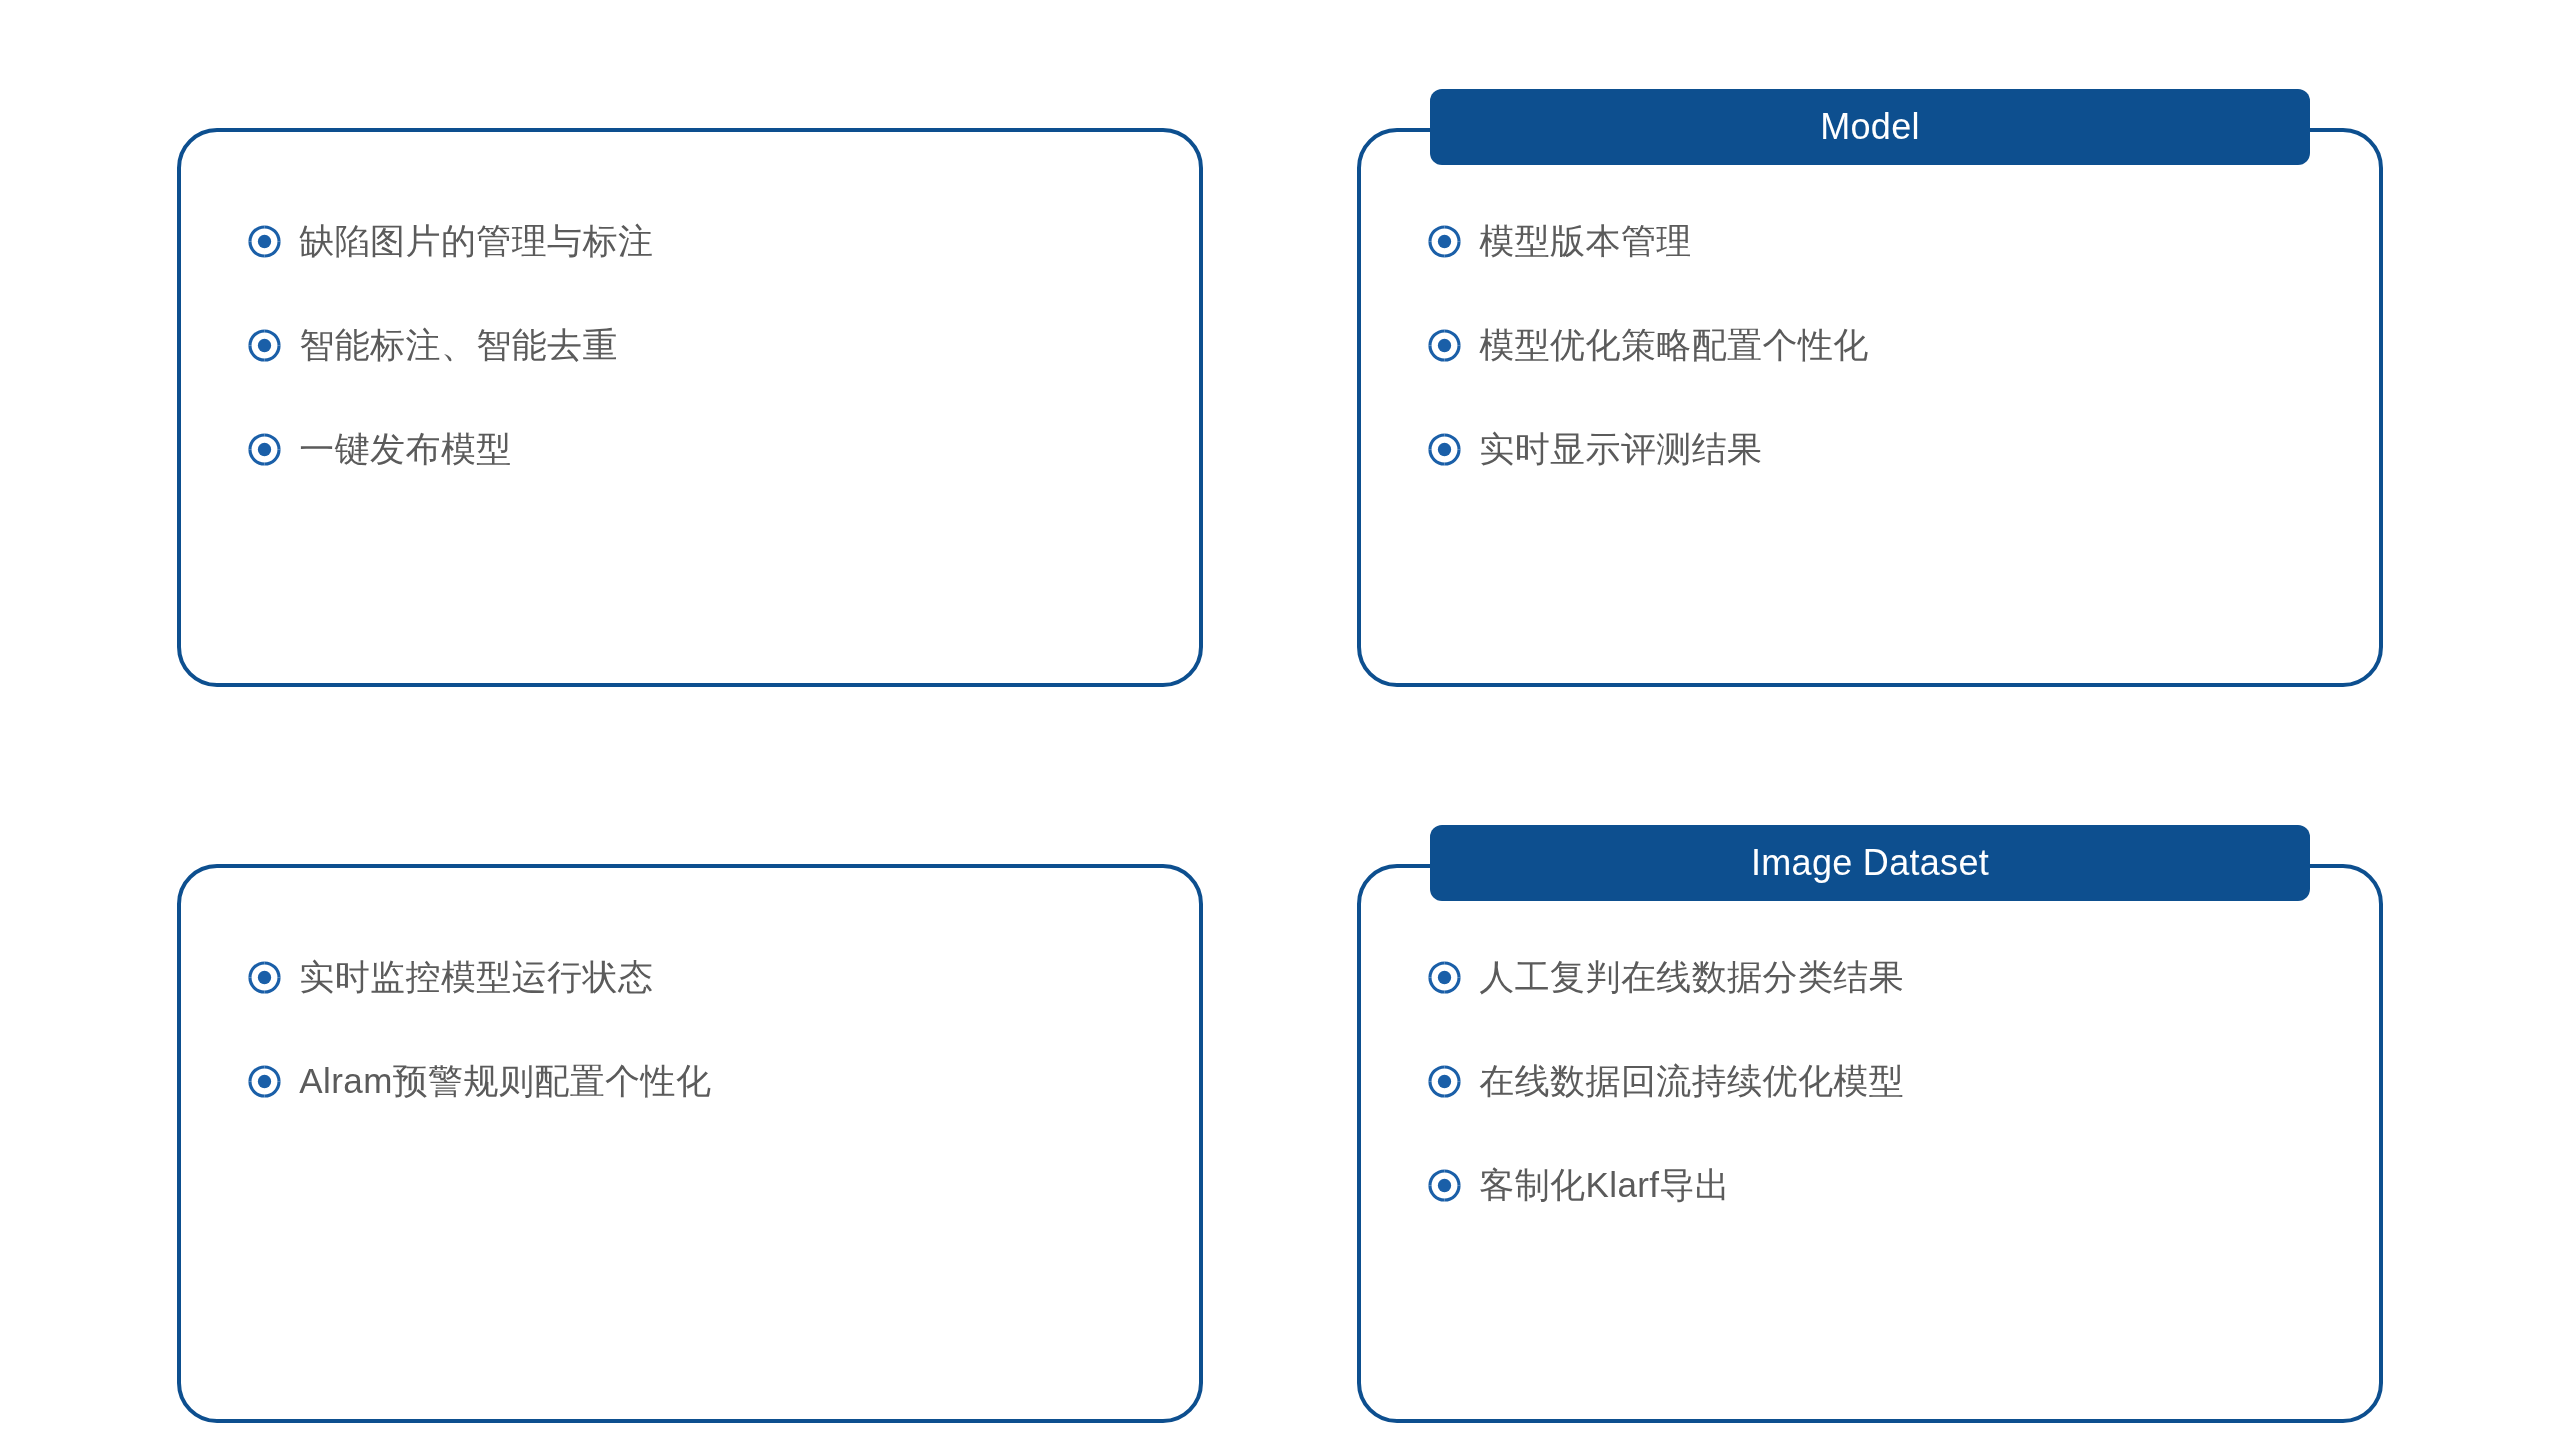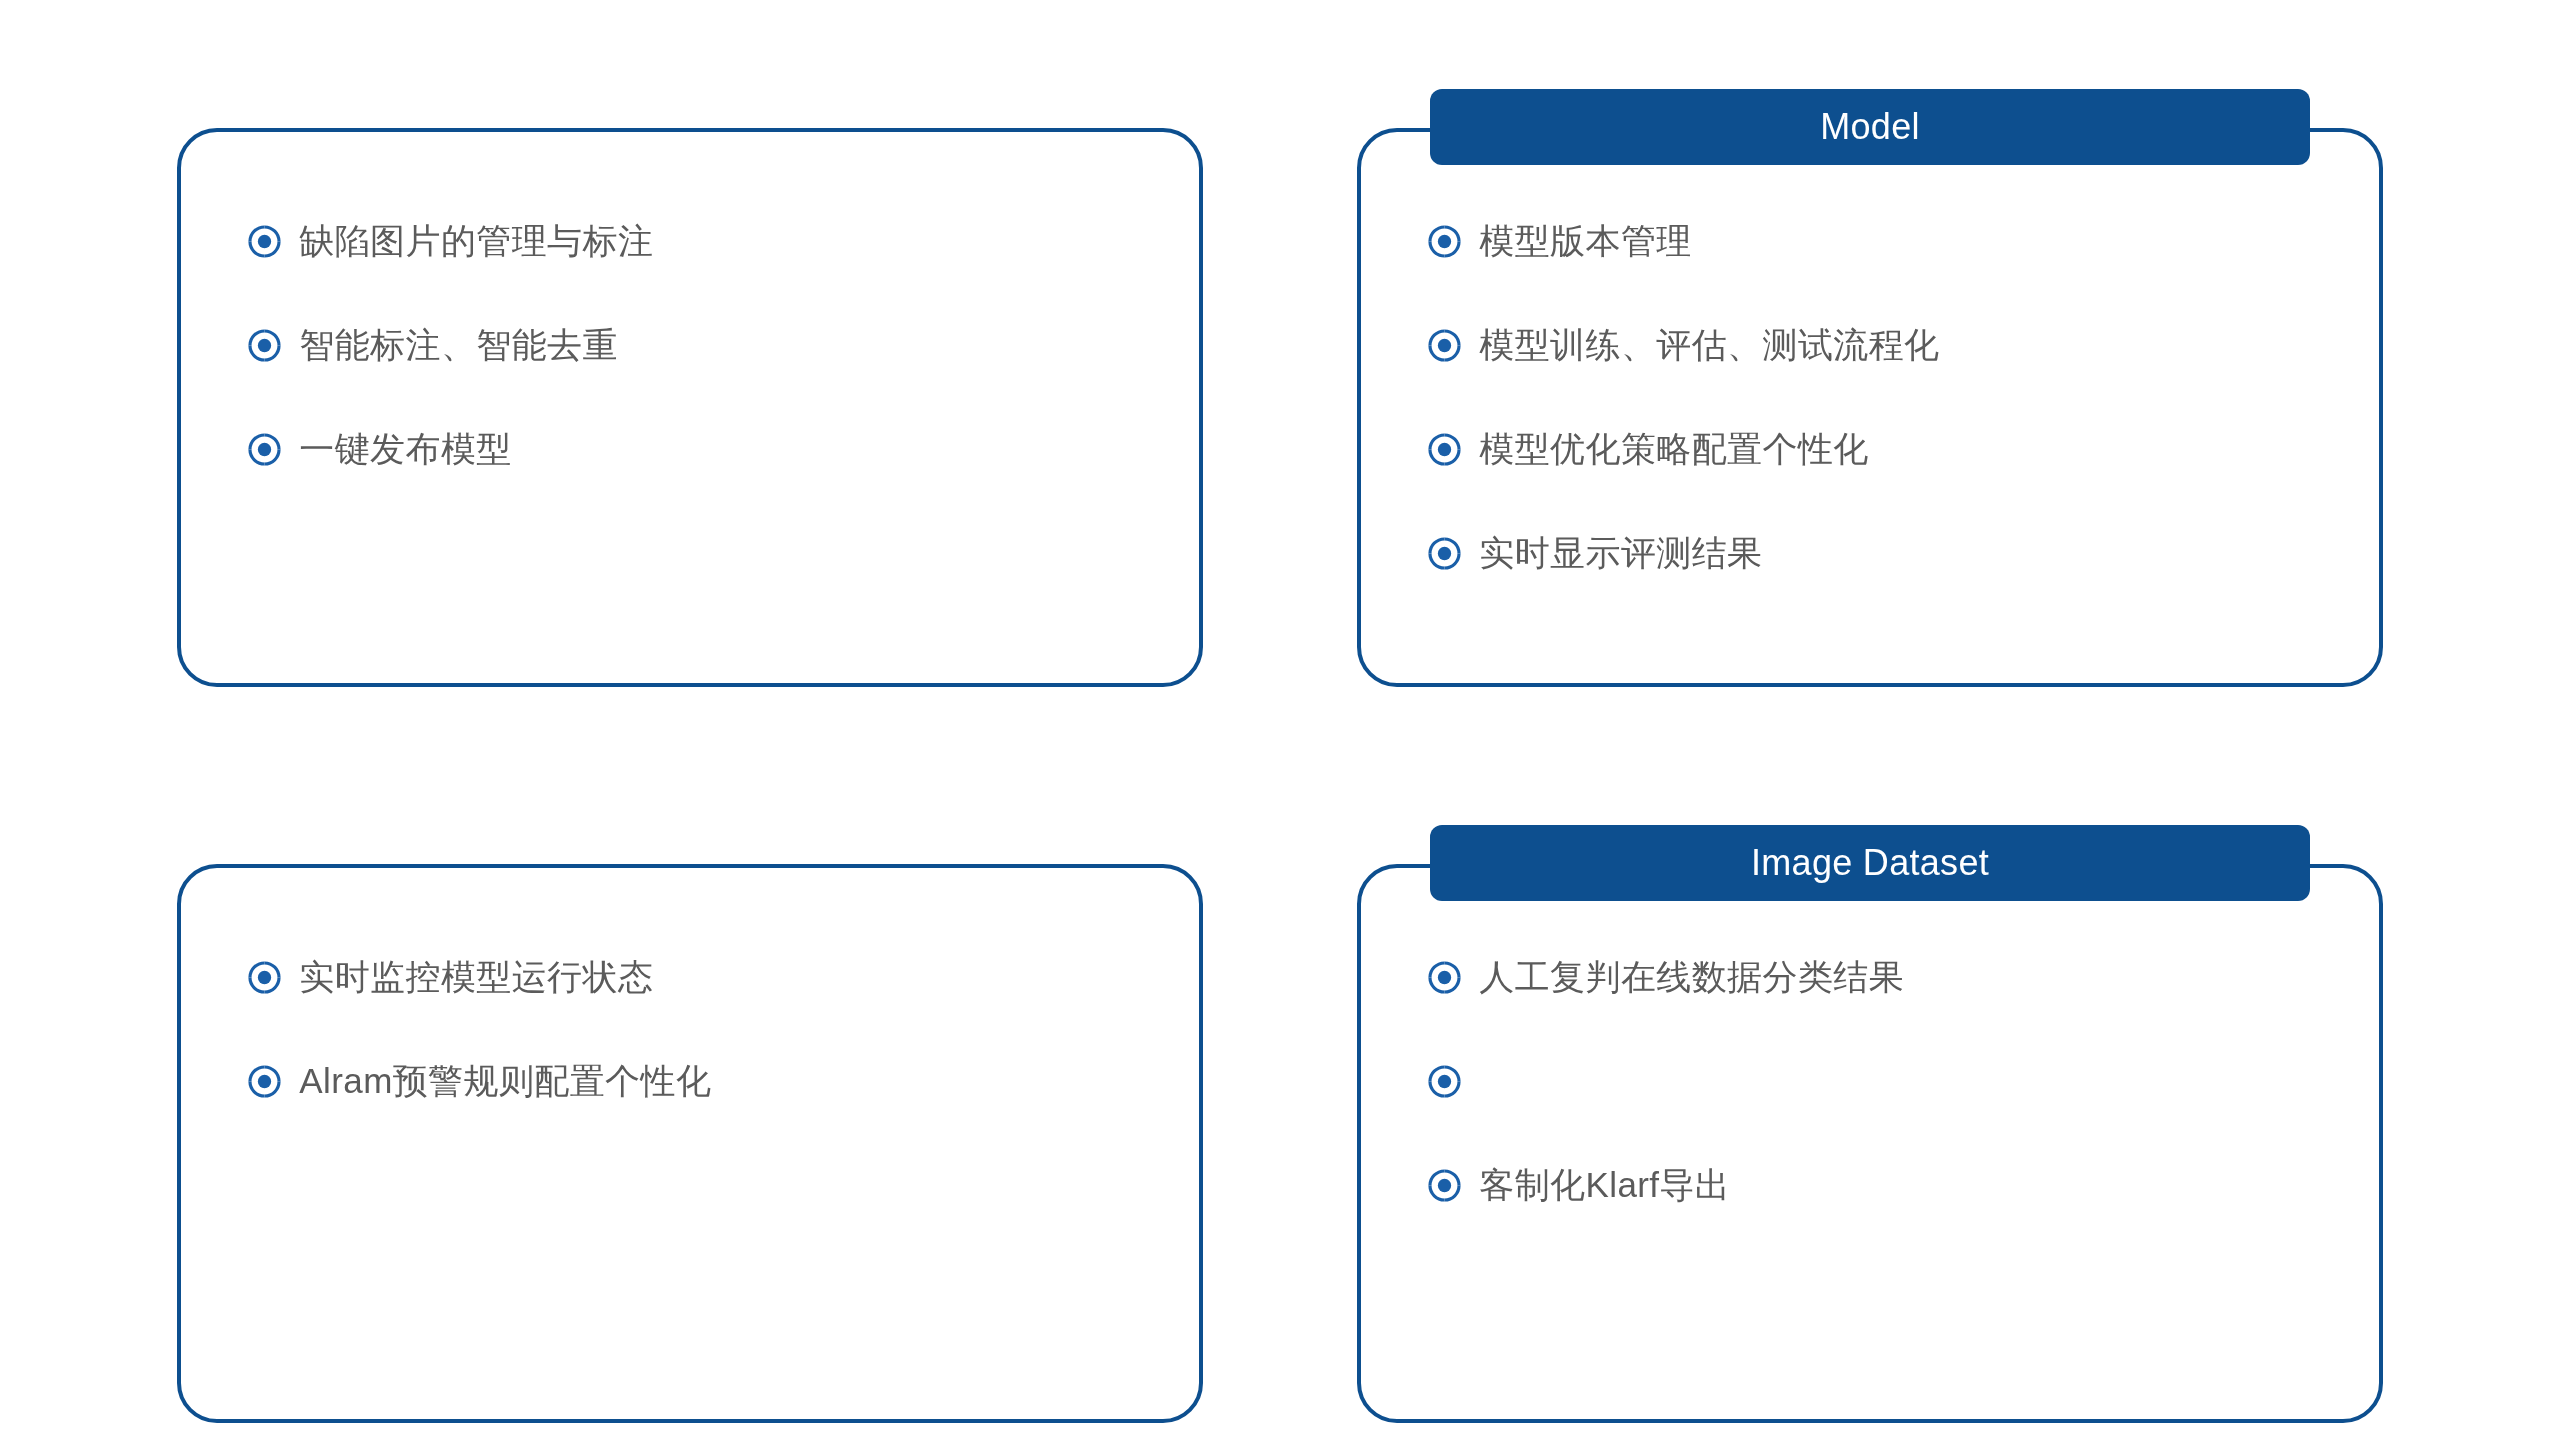--- a/index.html
+++ b/index.html
@@ -181,34 +181,20 @@
             <svg viewBox="0 0 40 40" width="35" height="35" aria-hidden="true">
               <g fill="none" stroke="#1a5fa8" stroke-width="3.6" stroke-linecap="butt">
                 <path d="M 20 3.4 A 16.6 16.6 0 0 1 36.6 20"></path>
                 <path d="M 36.6 20 A 16.6 16.6 0 0 1 20 36.6"></path>
                 <path d="M 20 36.6 A 16.6 16.6 0 0 1 3.4 20"></path>
                 <path d="M 3.4 20 A 16.6 16.6 0 0 1 20 3.4"></path>
               </g>
               <circle cx="20" cy="20" r="7.6" fill="#1a5fa8"></circle>
             </svg>
           </span>
-          <span class="feature-text">模型训练、评估、测试流程化</span>
-        </li>
-        <li class="feature-item">
-          <span class="bullet-icon">
-            <svg viewBox="0 0 40 40" width="35" height="35" aria-hidden="true">
-              <g fill="none" stroke="#1a5fa8" stroke-width="3.6" stroke-linecap="butt">
-                <path d="M 20 3.4 A 16.6 16.6 0 0 1 36.6 20"></path>
-                <path d="M 36.6 20 A 16.6 16.6 0 0 1 20 36.6"></path>
-                <path d="M 20 36.6 A 16.6 16.6 0 0 1 3.4 20"></path>
-                <path d="M 3.4 20 A 16.6 16.6 0 0 1 20 3.4"></path>
-              </g>
-              <circle cx="20" cy="20" r="7.6" fill="#1a5fa8"></circle>
-            </svg>
-          </span>
           <span class="feature-text">模型优化策略配置个性化</span>
         </li>
         <li class="feature-item">
           <span class="bullet-icon">
             <svg viewBox="0 0 40 40" width="35" height="35" aria-hidden="true">
               <g fill="none" stroke="#1a5fa8" stroke-width="3.6" stroke-linecap="butt">
                 <path d="M 20 3.4 A 16.6 16.6 0 0 1 36.6 20"></path>
                 <path d="M 36.6 20 A 16.6 16.6 0 0 1 20 36.6"></path>
                 <path d="M 20 36.6 A 16.6 16.6 0 0 1 3.4 20"></path>
                 <path d="M 3.4 20 A 16.6 16.6 0 0 1 20 3.4"></path>
@@ -282,20 +268,21 @@
             <svg viewBox="0 0 40 40" width="35" height="35" aria-hidden="true">
               <g fill="none" stroke="#1a5fa8" stroke-width="3.6" stroke-linecap="butt">
                 <path d="M 20 3.4 A 16.6 16.6 0 0 1 36.6 20"></path>
                 <path d="M 36.6 20 A 16.6 16.6 0 0 1 20 36.6"></path>
                 <path d="M 20 36.6 A 16.6 16.6 0 0 1 3.4 20"></path>
                 <path d="M 3.4 20 A 16.6 16.6 0 0 1 20 3.4"></path>
               </g>
               <circle cx="20" cy="20" r="7.6" fill="#1a5fa8"></circle>
             </svg>
           </span>
+          <span class="feature-text">在线数据回流持续优化模型</span>
         </li>
         <li class="feature-item">
           <span class="bullet-icon">
             <svg viewBox="0 0 40 40" width="35" height="35" aria-hidden="true">
               <g fill="none" stroke="#1a5fa8" stroke-width="3.6" stroke-linecap="butt">
                 <path d="M 20 3.4 A 16.6 16.6 0 0 1 36.6 20"></path>
                 <path d="M 36.6 20 A 16.6 16.6 0 0 1 20 36.6"></path>
                 <path d="M 20 36.6 A 16.6 16.6 0 0 1 3.4 20"></path>
                 <path d="M 3.4 20 A 16.6 16.6 0 0 1 20 3.4"></path>
               </g>

